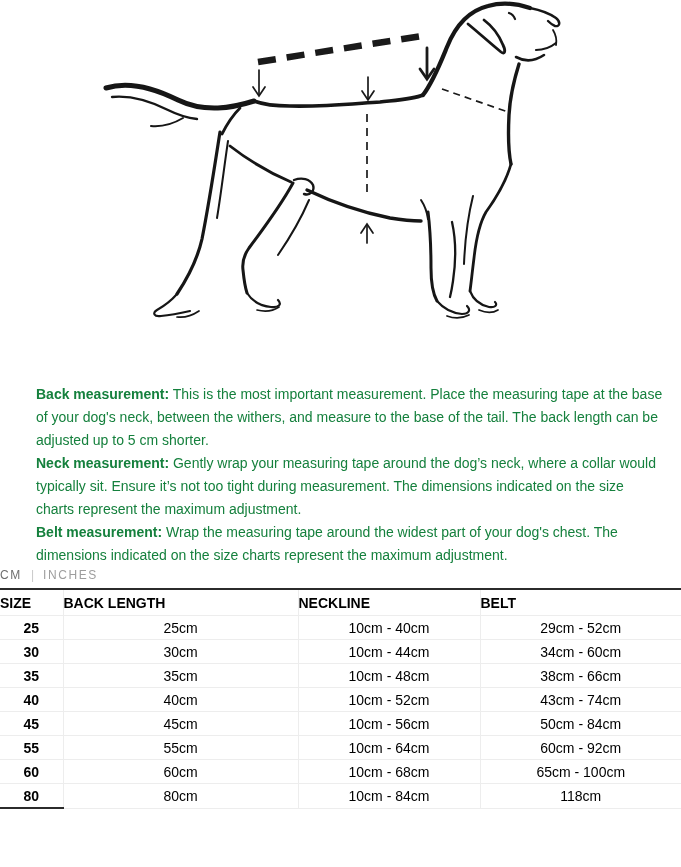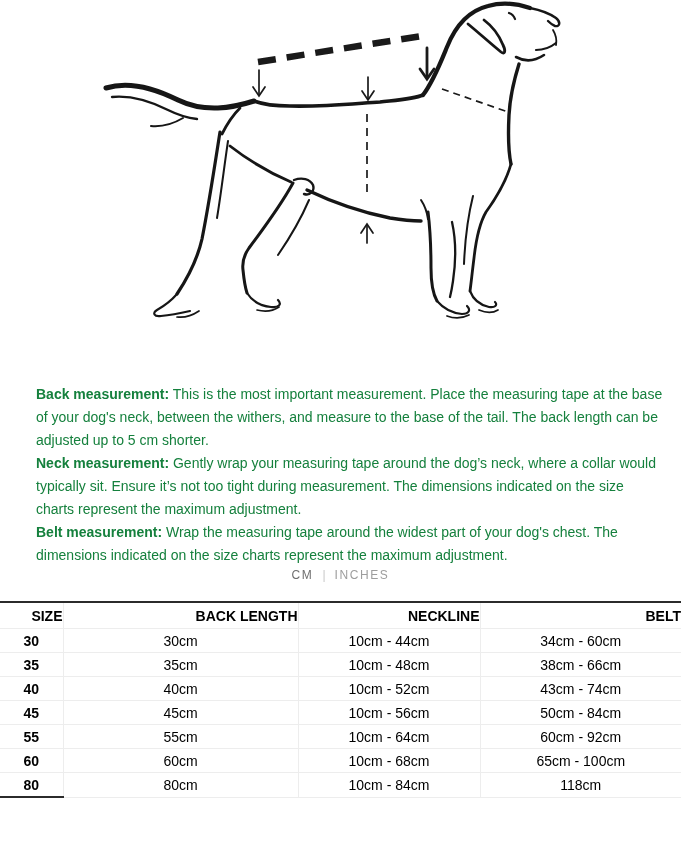--- a/index.html
+++ b/index.html
@@ -12,35 +12,35 @@
 
   .instructions {
     margin:28px 21px 0 36px;
     width:628px; height:184px;
     font-size:14px; line-height:23px; color:#15803d;
   }
   .instructions p { margin:0; }
   .instructions strong { font-weight:bold; }
 
   .unit-toggle {
-    margin-top:1px; margin-bottom:19px;
+    margin-top:1px; margin-bottom:6px;
     height:14px; line-height:14px;
-    text-align:center; font-size:12px; letter-spacing:1.6px;
+    font-size:12px; letter-spacing:1.6px;
   }
   .unit-option { cursor:pointer; }
   .unit-option.selected { color:#6e6e6e; }
   .unit-option.unselected { color:#9d9d9d; }
   .unit-divider { color:#c9c9c9; margin:0 9px; letter-spacing:0; }
 
   table.size-table {
     width:681px; border-collapse:collapse; table-layout:fixed;
     font-size:14px; color:#000;
   }
   table.size-table th {
-    height:25px; font-weight:bold; text-align:right; padding:0;
+    height:25px; font-weight:bold; text-align:left; padding:0;
     border-top:2px solid #2b2b2b;
     border-bottom:1px solid #ededed;
   }
   table.size-table th:not(:last-child),
   table.size-table td:not(:last-child) { border-right:1px solid #ededed; }
   table.size-table td {
     height:23px; text-align:center; padding:0;
     border-bottom:1px solid #ededed;
     font-weight:normal;
   }
@@ -155,20 +155,26 @@
   <thead>
     <tr>
       <th>SIZE</th>
       <th>BACK LENGTH</th>
       <th>NECKLINE</th>
       <th>BELT</th>
     </tr>
   </thead>
   <tbody>
       <tr>
+        <td>25</td>
+        <td>25cm</td>
+        <td>10cm - 40cm</td>
+        <td>29cm - 52cm</td>
+      </tr>
+      <tr>
         <td>30</td>
         <td>30cm</td>
         <td>10cm - 44cm</td>
         <td>34cm - 60cm</td>
       </tr>
       <tr>
         <td>35</td>
         <td>35cm</td>
         <td>10cm - 48cm</td>
         <td>38cm - 66cm</td>

